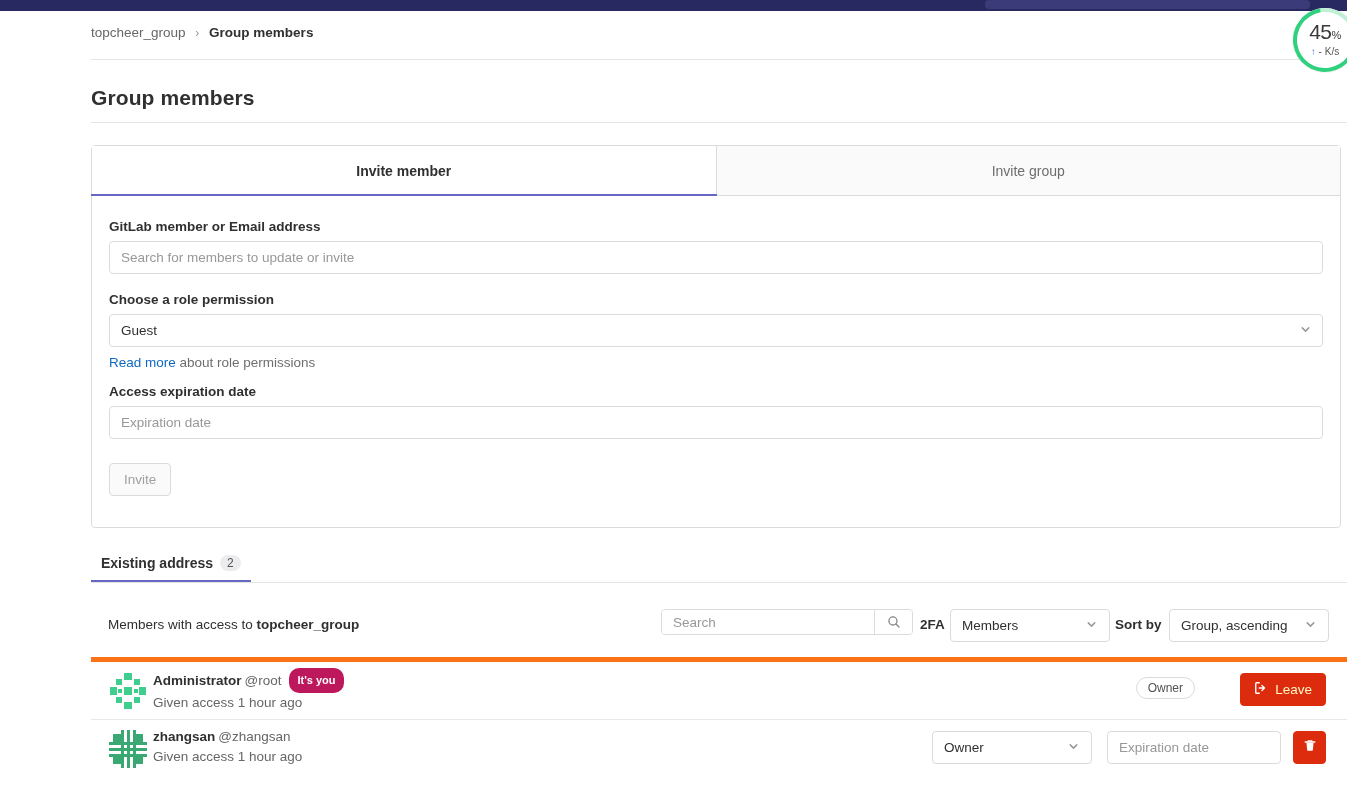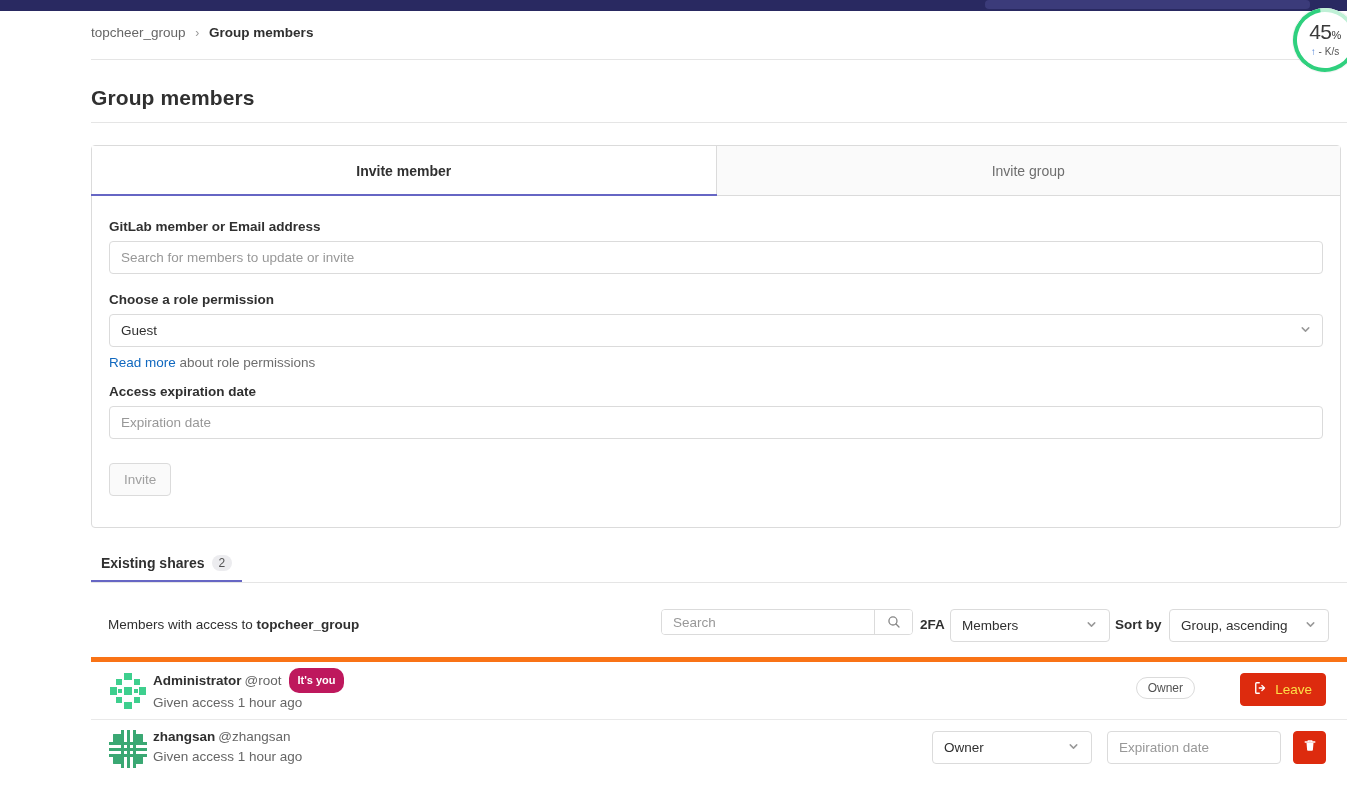--- a/index.html
+++ b/index.html
@@ -286,21 +286,21 @@
   .owner-pill {
     position: absolute; right: 152px; top: 15px;
     border: 1px solid #dbdbdb; border-radius: 12px;
     font-size: 12px; color: #525252;
     padding: 3px 11px;
     background: #fff;
   }
   .leave-btn {
     position: absolute; right: 21px; top: 11px;
     height: 33px; padding: 0 13px;
-    background: #dd2b0e; color: #fde047;
+    background: #dd2b0e; color: #fef9c3;
     border: 1px solid #dd2b0e; border-radius: 4px;
     font-size: 13.5px;
     display: flex; align-items: center; gap: 7px;
     cursor: pointer;
     font-family: "Liberation Sans", sans-serif;
   }
 
   .role-select {
     position: absolute; right: 255px; top: 11px;
     width: 160px; height: 33px;
@@ -377,21 +377,21 @@
 
     <div class="field-label">Access expiration date</div>
     <input class="text-input" type="text" placeholder="Expiration date" style="">
 
     <button class="invite-btn">Invite</button>
   </div>
 </div>
 
 <div class="shares-tabs">
   <div class="shares-tab">
-    <span>Existing shares</span>
+    <span>Existing address</span>
     <span class="count-badge">2</span>
   </div>
 </div>
 
 <div class="filter-row">
   <div class="filter-caption"><span>Members with access to </span><b>topcheer_group</b></div>
 
   <div class="search-group">
     <input type="text" placeholder="Search" style="">
     <div class="search-btn">

